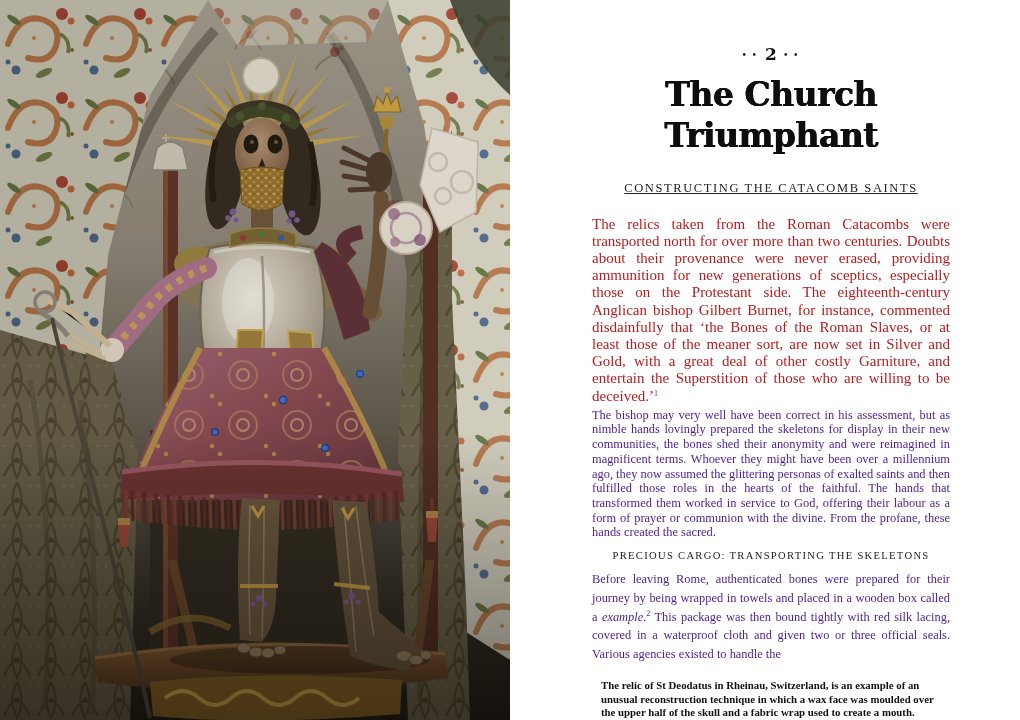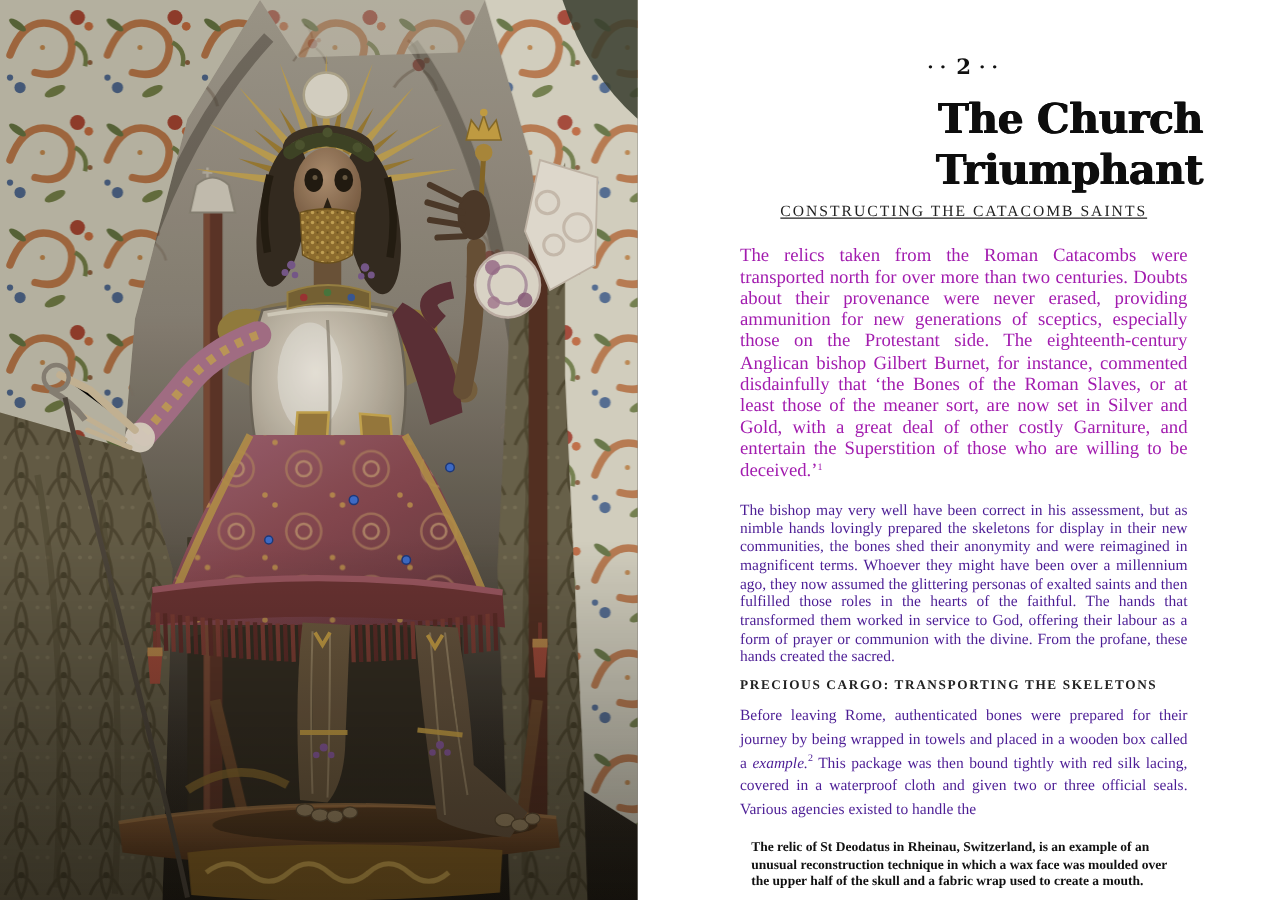--- a/index.html
+++ b/index.html
@@ -11,43 +11,43 @@
   .photo-page{width:510px;height:720px;flex:none;position:relative;background:#3a352c;}
   .photo-page svg{display:block;}
   .text-page{
     width:510px;height:720px;flex:none;box-sizing:border-box;
     padding:44px 70px 0 82px;background:#ffffff;overflow:hidden;
   }
   .chapter-line{text-align:center;margin:0 0 10px 0;color:#111;}
   .chapter-line .orn{font-size:10px;letter-spacing:2px;font-weight:bold;vertical-align:2px;}
   .chapter-line .chnum{font-size:17px;font-weight:bold;margin:0 7px;font-family:"DejaVu Serif",serif;}
   h1.title{
-    margin:6px -12px 5px -12px;text-align:right;
+    margin:6px -12px 24px -12px;text-align:center;
     font-family:"DejaVu Serif","Liberation Serif",serif;
     font-size:33px;line-height:1.25;font-weight:bold;color:#0d0d0d;
     text-shadow:0.7px 0 0 #0d0d0d, 0 0.4px 0 #0d0d0d;
     letter-spacing:-0.5px;
   }
   h2.subtitle{
     margin:0 0 20px 0;text-align:center;font-weight:normal;
     font-size:12.5px;letter-spacing:1.6px;color:#222;text-decoration:underline;
   }
   p{margin:0;}
   p.intro{
-    font-size:15px;line-height:17.2px;text-align:justify;color:#a21caf;
-    margin-bottom:15px;
+    font-size:15px;line-height:17.2px;text-align:justify;color:#b91c1c;
+    margin-bottom:3px;
   }
   p.body{
     font-size:12.4px;line-height:14.7px;text-align:justify;color:#4c1d95;
     margin-bottom:10px;
   }
   p.body.loose{line-height:18.8px;margin-bottom:0;}
   sup{font-size:8px;line-height:0;vertical-align:5px;}
   h3.section{
-    margin:8px 0 9px 0;font-weight:bold;
+    margin:8px 0 9px 0;text-align:center;font-weight:normal;
     font-size:10.6px;letter-spacing:1.3px;color:#222;
   }
   p.caption{
     margin:15px auto 0 auto;max-width:340px;text-align:left;
     font-weight:bold;font-size:10.8px;line-height:13.6px;color:#111;
   }
   .dotrow{
     margin-top:11px;text-align:center;font-size:9px;letter-spacing:3.2px;
     color:#111;white-space:nowrap;
   }

